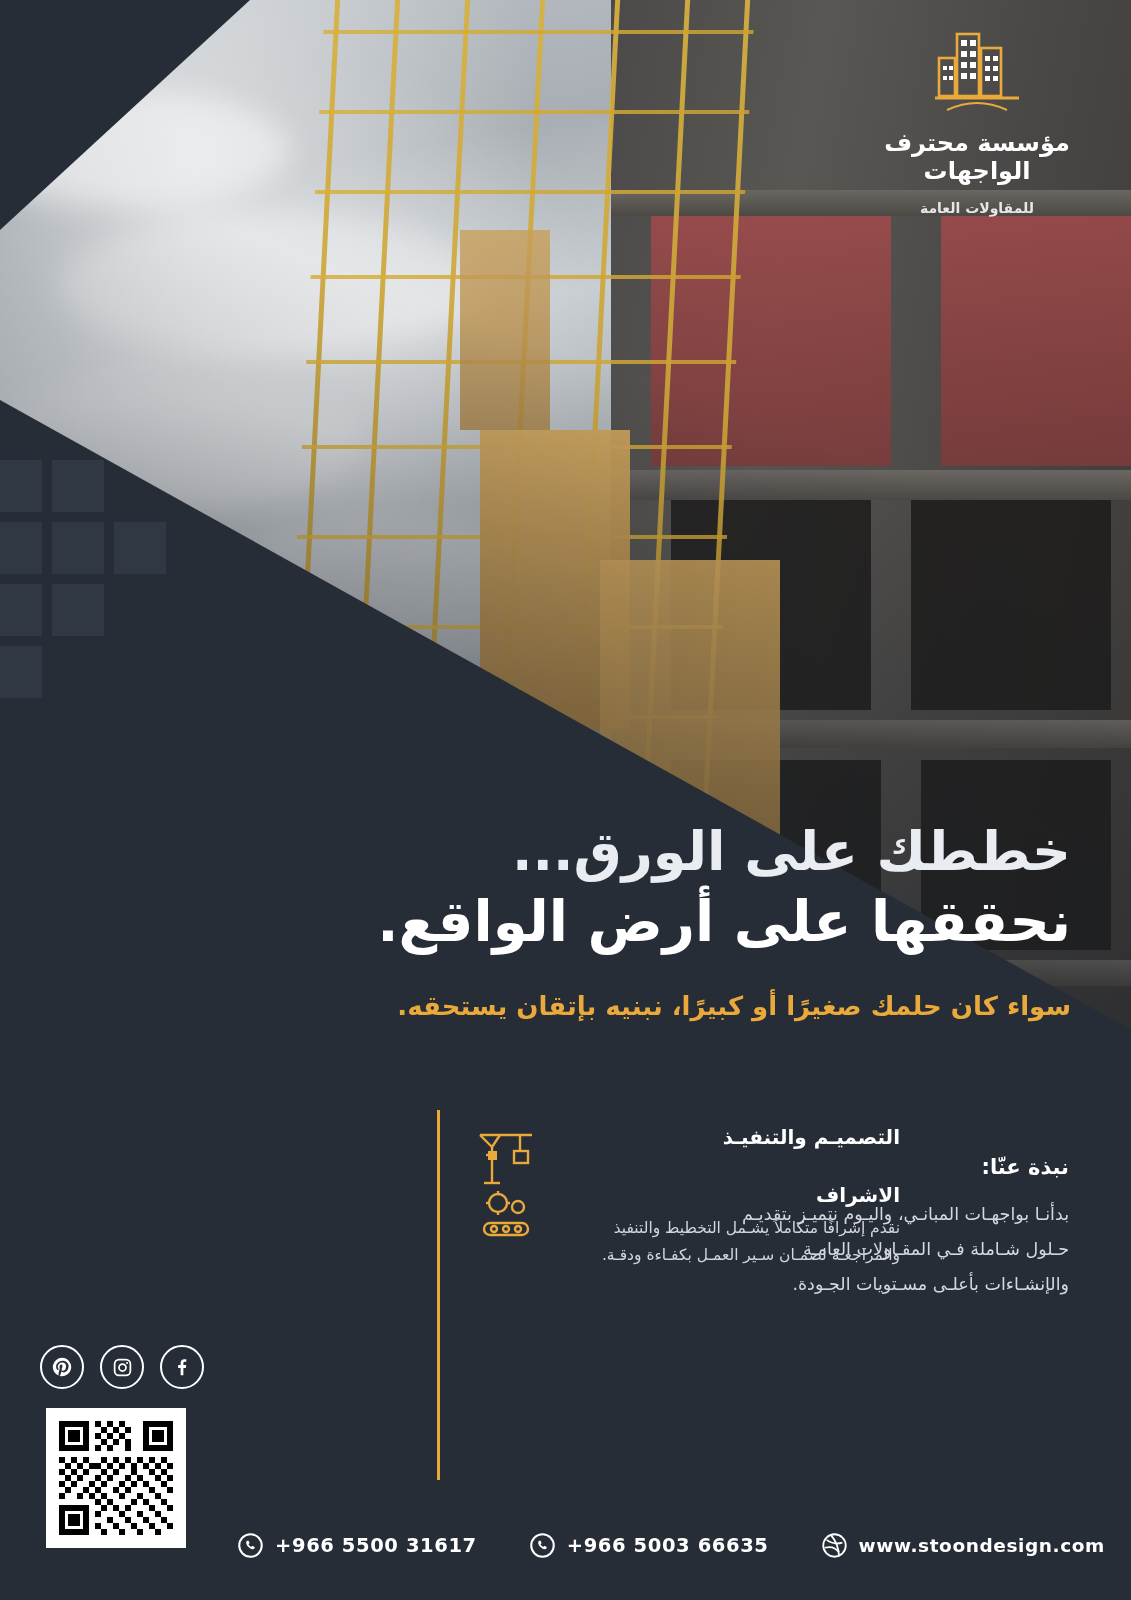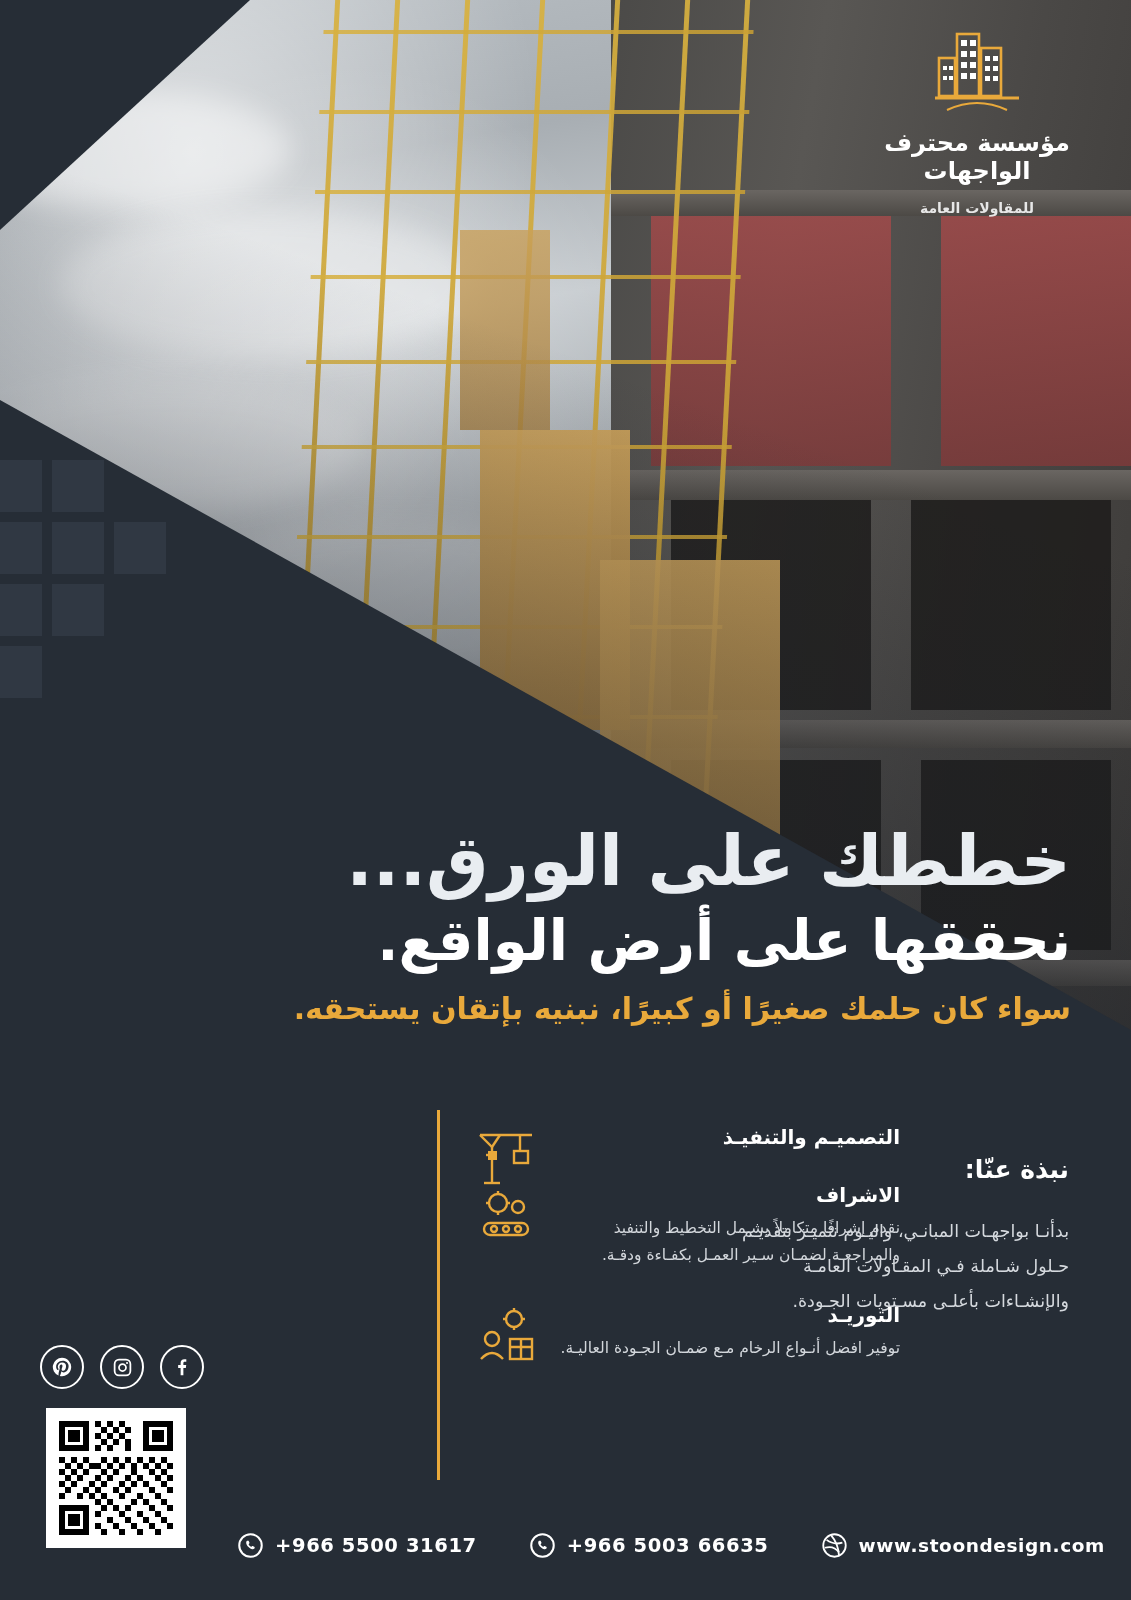--- a/index.html
+++ b/index.html
@@ -117,42 +117,42 @@
   }
   .logo-sub {
     font-size: 14px; font-weight: bold; color: #e7e7e7; margin-top: 15px;
   }
 
   
   .headline {
     position: absolute; right: 60px; top: 820px; width: 1010px; text-align: right;
   }
   .hl-1 {
-    font-size: 70px; font-weight: bold; color: #e9edf1; line-height: 1.18;
+    font-size: 54px; font-weight: bold; color: #e9edf1; line-height: 1.18;
     letter-spacing: -1px;
   }
   .hl-2 {
     font-size: 56px; font-weight: bold; color: #ffffff; line-height: 1.2; margin-top: 4px;
   }
   .hl-sub {
-    margin-top: 14px; font-size: 30px; font-weight: bold; color: #e9a93b; line-height: 1.4;
+    margin-top: 33px; font-size: 26px; font-weight: bold; color: #e9a93b; line-height: 1.4;
   }
 
   
   .divider {
     position: absolute; left: 437px; top: 1110px; width: 3px; height: 370px;
     background: #e9a93b;
   }
 
   
   .about {
     position: absolute; right: 62px; top: 1155px; width: 350px; text-align: right; color: #dfe3e8;
   }
   .about-title {
-    font-size: 25px; font-weight: bold; color: #ffffff; margin-bottom: 30px;
+    font-size: 21px; font-weight: bold; color: #ffffff; margin-bottom: 18px;
   }
   .about-text {
     font-size: 17.5px; line-height: 2.0; color: #d5d9de; letter-spacing: .2px;
   }
 
   
   .services {
     position: absolute; left: 470px; top: 1125px; width: 430px; text-align: right; direction: rtl;
   }
   .svc {
@@ -342,34 +342,20 @@
           <circle cx="24" cy="46" r="3"></circle>
           <circle cx="36" cy="46" r="3"></circle>
           <circle cx="48" cy="46" r="3"></circle>
           <path d="M28 8 V12 M28 28 V32 M16 20 H20 M36 20 H40"></path>
         </g>
       </svg>
       <div class="svc-title">الاشراف</div>
       <div class="svc-desc">نقدم إشرافًا متكاملاً يشـمل التخطيط والتنفيذ والمراجعـة لضمـان سـير العمـل بكفـاءة ودقـة.</div>
     </div>
 
-    <div class="svc">
-      <svg class="svc-icon" viewBox="0 0 72 68">
-        <g stroke="#e9a93b" stroke-width="2.4" fill="none">
-          <circle cx="44" cy="16" r="8"></circle>
-          <path d="M44 5 V9 M44 23 V27 M33 16 H37 M51 16 H55"></path>
-          <circle cx="22" cy="36" r="7"></circle>
-          <path d="M11 56 q11 -12 22 0"></path>
-          <rect x="40" y="36" width="22" height="20"></rect>
-          <path d="M40 44 H62 M51 36 V56"></path>
-        </g>
-      </svg>
-      <div class="svc-title">التوريـد</div>
-      <div class="svc-desc">توفير افضل أنـواع الرخام مـع ضمـان الجـودة العاليـة.</div>
-    </div>
 
   </div>
 
   <div class="socials">
     <div class="soc">
       <svg width="22" height="22" viewBox="0 0 24 24" fill="#ffffff">
         <path d="M12 2a10 10 0 0 0-3.7 19.3c-.1-.8-.1-2 .1-2.9l1.2-5s-.3-.6-.3-1.5c0-1.4.8-2.5 1.9-2.5.9 0 1.3.7 1.3 1.5 0 .9-.6 2.2-.9 3.5-.2 1 .5 1.8 1.6 1.8 1.9 0 3.2-2.4 3.2-5.3 0-2.2-1.5-3.8-4.1-3.8-3 0-4.9 2.2-4.9 4.7 0 .9.3 1.5.7 2 .2.2.2.3.1.6l-.2.8c-.1.3-.2.4-.5.2-1.3-.6-1.9-2.1-1.9-3.8 0-2.9 2.4-6.3 7.2-6.3 3.8 0 6.4 2.8 6.4 5.7 0 3.9-2.2 6.9-5.4 6.9-1.1 0-2.1-.6-2.4-1.3l-.7 2.6c-.2.8-.7 1.8-1.1 2.5A10 10 0 1 0 12 2z"></path>
       </svg>
     </div>
     <div class="soc">

